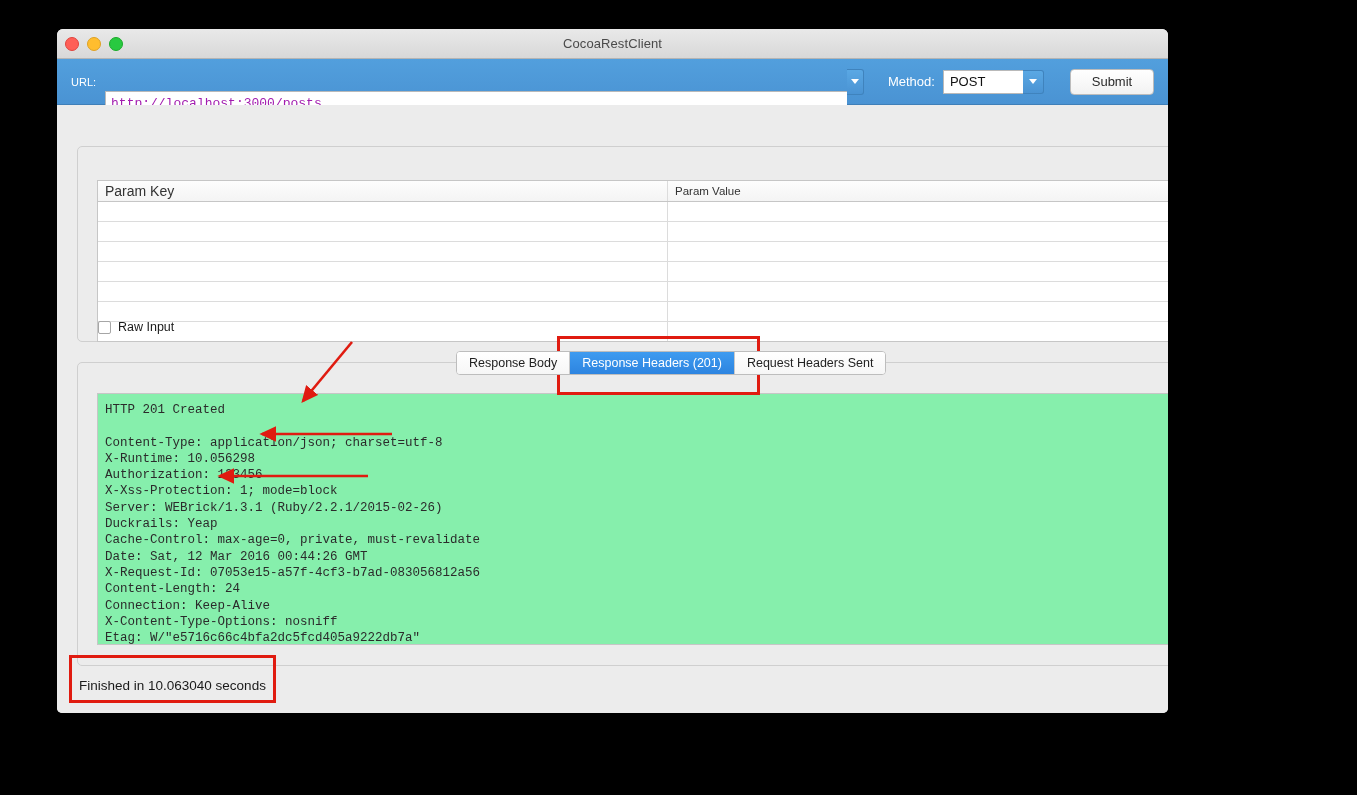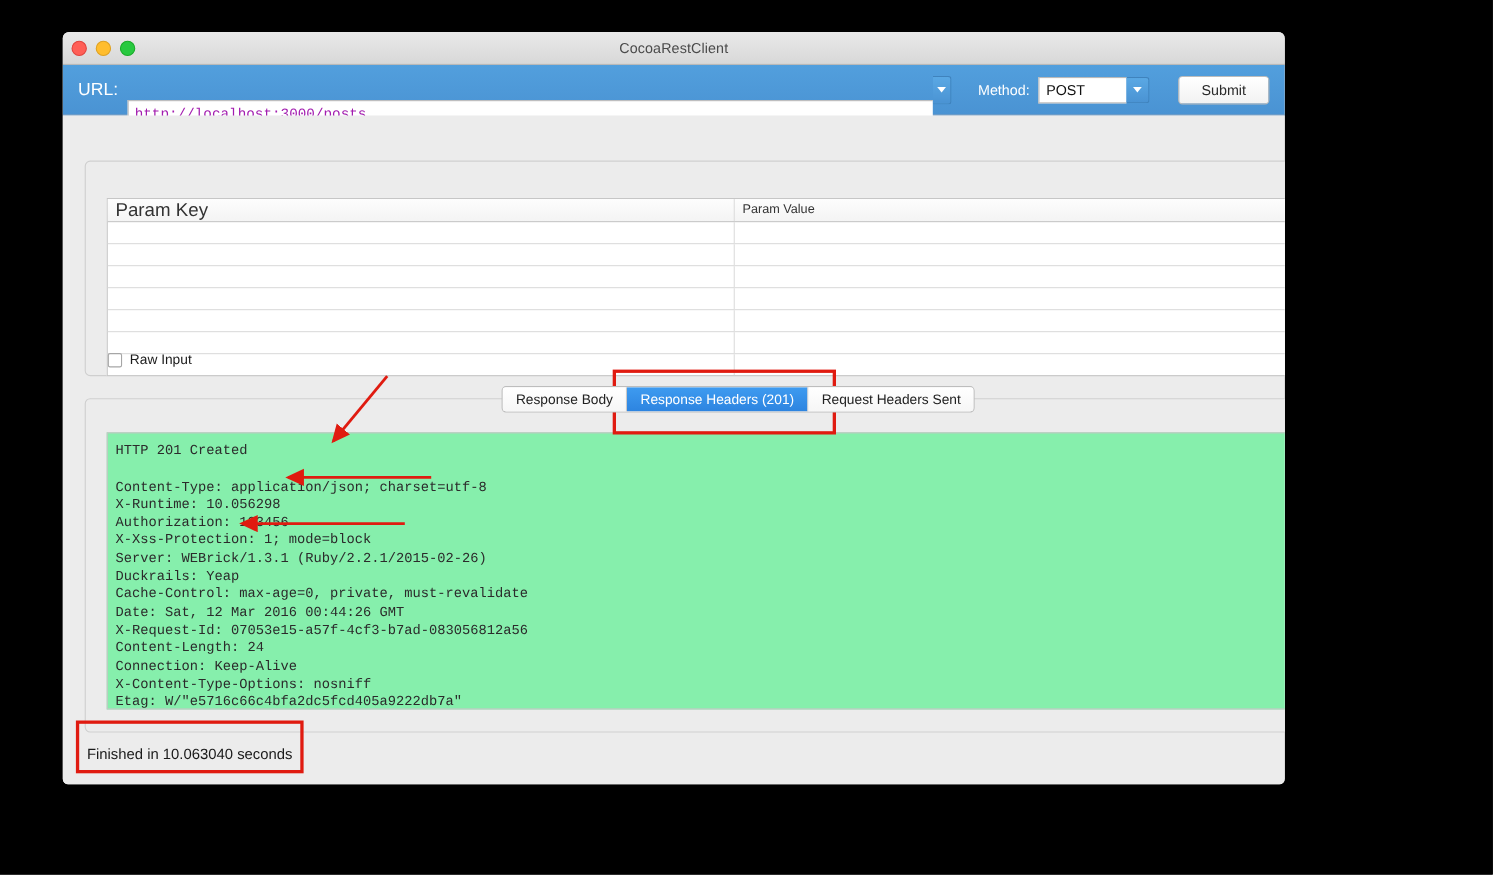--- a/index.html
+++ b/index.html
@@ -73,21 +73,21 @@
     height: 45px;
     background: linear-gradient(to bottom, #529fdd 0%, #4a93d3 100%);
     border-bottom: 1px solid #3f7fb8;
     display: flex;
     align-items: center;
     padding: 0 14px;
     gap: 0;
   }
   #url-label {
     color: #ffffff;
-    font-size: 16px;
+    font-size: 11px;
     margin-right: 9px;
   }
   #url-input {
     width: 890px;
     height: 20px;
     background: #ffffff;
     border: 1px solid #b9b9b9;
     border-right: none;
     padding: 2px 5px;
     font-family: Liberation Mono, monospace;
@@ -244,21 +244,21 @@
   }
   .trow:last-child { border-bottom: none; }
   .trow.head {
     height: 20px;
     background: linear-gradient(to bottom, #fdfdfd 0%, #f4f4f4 100%);
     border-bottom: 1px solid #c6c6c6;
   }
   .tcell-key {
     width: 570px;
     border-right: 1px solid #dcdcdc;
-    font-size: 17px;
+    font-size: 14px;
     color: #333;
     display: flex;
     align-items: center;
     padding-left: 7px;
     box-sizing: border-box;
   }
   .tcell-val {
     flex: 1;
     font-size: 11.5px;
     color: #333;

